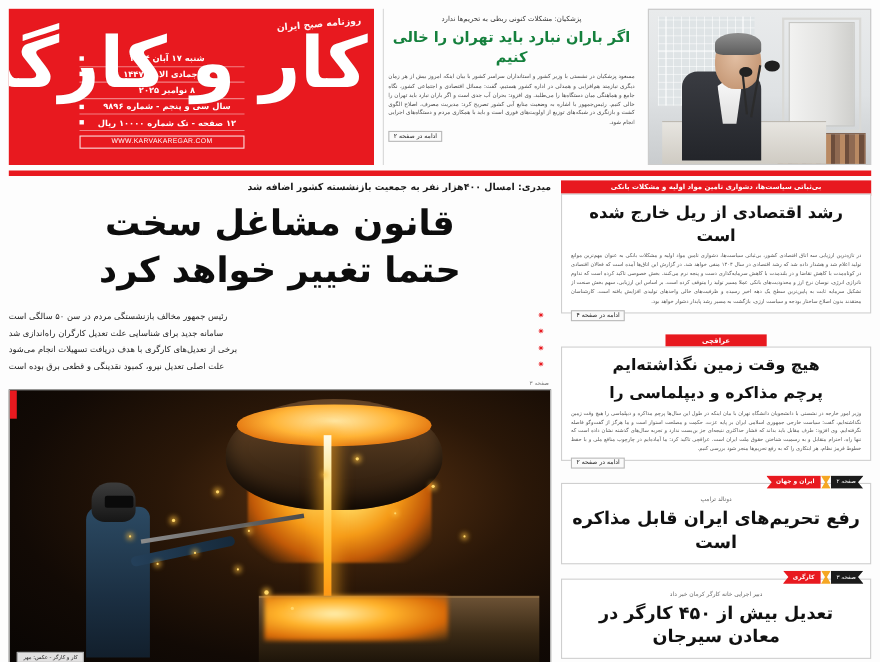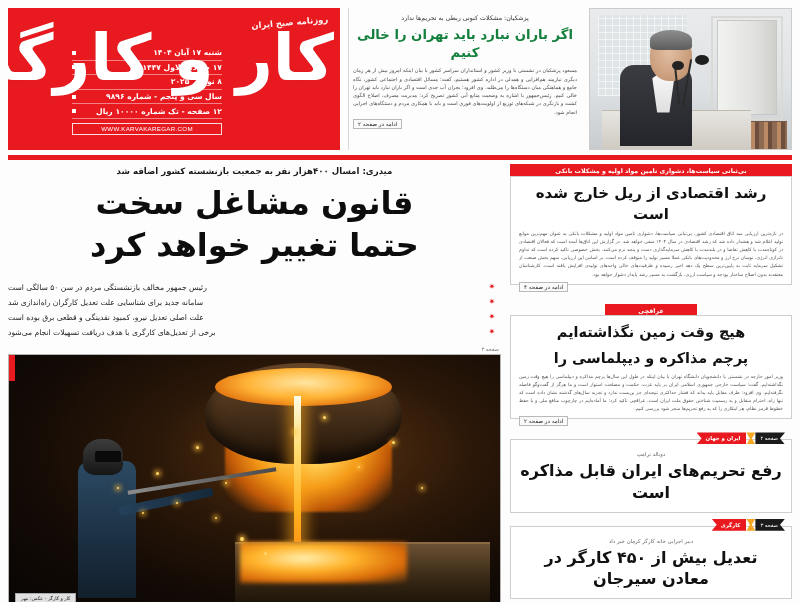--- a/index.html
+++ b/index.html
@@ -67,21 +67,21 @@
     width: 150px;
     text-align: left;
   }
   .meta-line {
     font-size: 7.6px;
     color: #ffffff;
     font-weight: 600;
     padding: 2.3px 0 2.3px 0;
     border-bottom: 0.6px solid rgba(255,255,255,.45);
     white-space: nowrap;
-    text-align: right;
+    text-align: center;
     position: relative;
     padding-left: 9px;
   }
   .meta-line::after {
     content: "";
     position: absolute;
     left: 0;
     top: 50%;
     transform: translateY(-50%);
     width: 4px; height: 4px;
@@ -268,21 +268,20 @@
   .col-main {
     flex: 1;
     display: flex;
     flex-direction: column;
     padding-right: 2px;
   }
   .lead-kicker {
     font-size: 8.6px;
     font-weight: 700;
     color: #1a1a1a;
-    text-align: center;
     margin: 2px 0 6px 0;
   }
   .lead-title {
     font-size: 32px;
     font-weight: 700;
     color: #0d0d0d;
     text-align: center;
     line-height: 1.32;
     letter-spacing: -0.5px;
   }
@@ -581,22 +580,22 @@
 
     <div class="col-main">
 
       <div class="lead-kicker">میدری: امسال ۴۰۰هزار نفر به جمعیت بازنشسته کشور اضافه شد</div>
       <div class="lead-title">قانون مشاغل سخت</div>
       <div class="lead-title">حتما تغییر خواهد کرد</div>
 
       <div class="lead-bullets">
         <div class="bullet">رئیس جمهور مخالف بازنشستگی مردم در سن ۵۰ سالگی است</div>
         <div class="bullet">سامانه جدید برای شناسایی علت تعدیل کارگران راه‌اندازی شد</div>
+        <div class="bullet">برخی از تعدیل‌های کارگری با هدف دریافت تسهیلات انجام می‌شود</div>
         <div class="bullet">علت اصلی تعدیل نیرو، کمبود نقدینگی و قطعی برق بوده است</div>
-        <div class="bullet">برخی از تعدیل‌های کارگری با هدف دریافت تسهیلات انجام می‌شود</div>
       </div>
 
       <div class="photo-caption-top">صفحه ۳</div>
 
       <div class="big-photo">
         <div class="bp-dark"></div>
         <div class="bp-glow"></div>
         <div class="bp-ladle"></div>
         <div class="bp-ladle-mouth"></div>
         <div class="bp-stream"></div>

